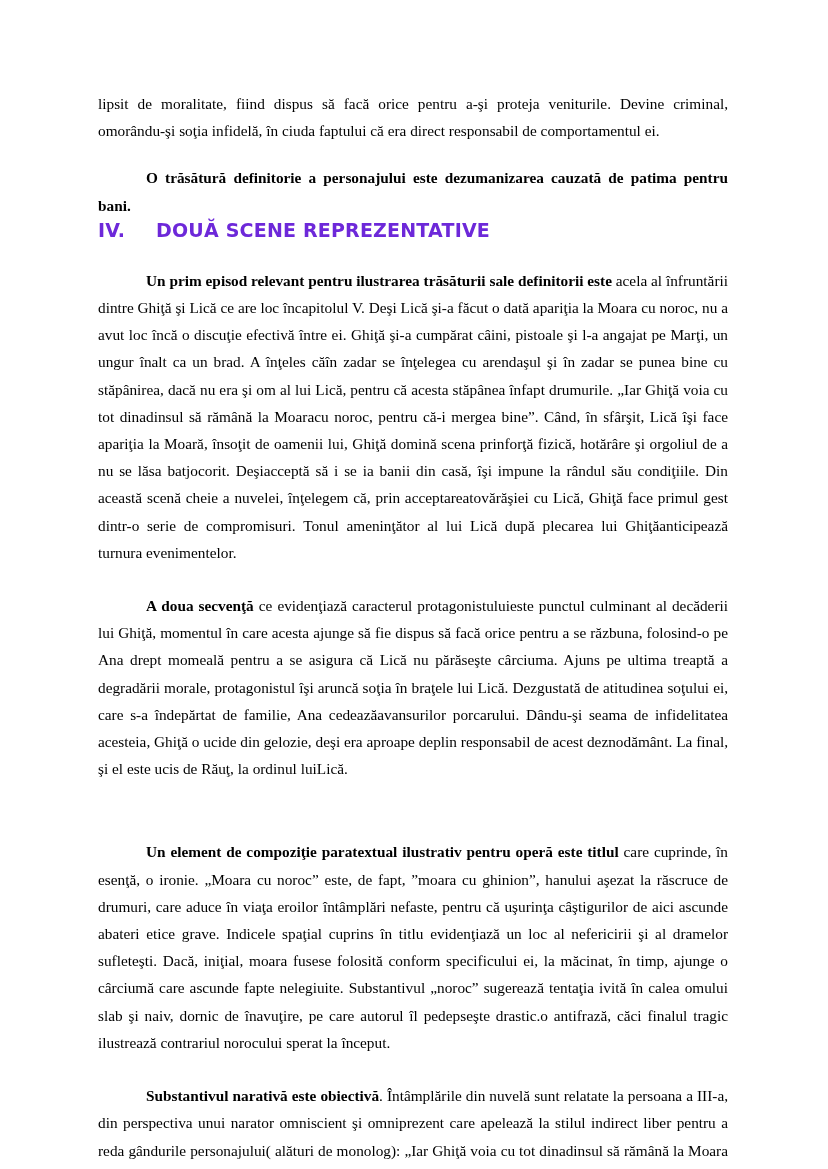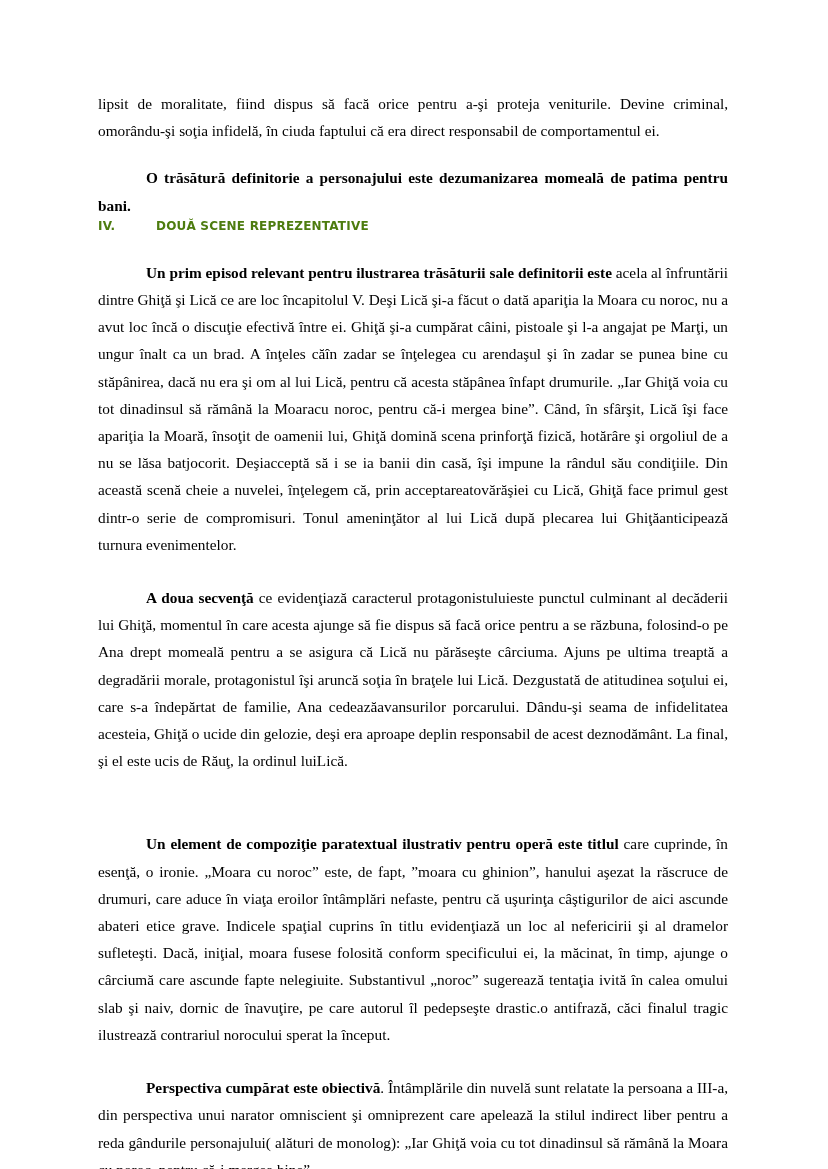--- a/index.html
+++ b/index.html
@@ -36,57 +36,57 @@
     text-indent: 48px;
   }
   .gap-sm { height: 20px; }
   .gap-md { height: 26px; }
   .gap-lg { height: 30px; }
   b, .b { font-weight: bold; }
 
   .heading {
     font-family: "DejaVu Sans", "Liberation Sans", sans-serif;
     font-weight: bold;
-    font-size: 12px;
+    font-size: 19px;
     letter-spacing: 0.2px;
-    color: #4d7c0f;
+    color: #6d28d9;
     margin: 0;
     white-space: pre;
   }
   .heading-num-iv {
     display: inline-block;
     min-width: 58px;
   }
   .no-indent { text-indent: 0; }
 </style>
 </head>
 <body>
 
 <div class="page">
 
   <p class="body-text no-indent">lipsit de moralitate, fiind dispus să facă orice pentru a-şi proteja veniturile. Devine criminal, omorându-şi soţia infidelă, în ciuda faptului că era direct responsabil de comportamentul ei.</p>
 
   <div class="gap-sm"></div>
 
-  <p class="body-text para-indent b">O trăsătură definitorie a personajului este dezumanizarea momeală de patima pentru bani.</p>
+  <p class="body-text para-indent b">O trăsătură definitorie a personajului este dezumanizarea cauzată de patima pentru bani.</p>
 
   <h2 class="heading"><span class="heading-num-iv">IV.</span><span>DOUĂ SCENE REPREZENTATIVE</span></h2>
 
   <div class="gap-md"></div>
 
   <p class="body-text para-indent"><b>Un prim episod relevant pentru ilustrarea trăsăturii sale definitorii este</b><span> acela al înfruntării dintre Ghiţă şi Lică ce are loc încapitolul V. Deşi Lică şi-a făcut o dată apariţia la Moara cu noroc, nu a avut loc încă o discuţie efectivă între ei. Ghiţă şi-a cumpărat câini, pistoale şi l-a angajat pe Marţi, un ungur înalt ca un brad. A înţeles căîn zadar se înţelegea cu arendaşul şi în zadar se punea bine cu stăpânirea, dacă nu era şi om al lui Lică, pentru că acesta stăpânea înfapt drumurile. „Iar Ghiţă voia cu tot dinadinsul să rămână la Moaracu noroc, pentru că-i mergea bine”. Când, în sfârşit, Lică îşi face apariţia la Moară, însoţit de oamenii lui, Ghiţă domină scena prinforţă fizică, hotărâre şi orgoliul de a nu se lăsa batjocorit. Deşiacceptă să i se ia banii din casă, îşi impune la rândul său condiţiile. Din această scenă cheie a nuvelei, înţelegem că, prin acceptareatovărăşiei cu Lică, Ghiţă face primul gest dintr-o serie de compromisuri. Tonul ameninţător al lui Lică după plecarea lui Ghiţăanticipează turnura evenimentelor.</span></p>
 
   <div class="gap-md"></div>
 
   <p class="body-text para-indent"><b>A doua secvenţă</b><span> ce evidenţiază caracterul protagonistuluieste punctul culminant al decăderii lui Ghiţă, momentul în care acesta ajunge să fie dispus să facă orice pentru a se răzbuna, folosind-o pe Ana drept momeală pentru a se asigura că Lică nu părăseşte cârciuma. Ajuns pe ultima treaptă a degradării morale, protagonistul îşi aruncă soţia în braţele lui Lică. Dezgustată de atitudinea soţului ei, care s-a îndepărtat de familie, Ana cedeazăavansurilor porcarului. Dându-şi seama de infidelitatea acesteia, Ghiţă o ucide din gelozie, deşi era aproape deplin responsabil de acest deznodământ. La final, şi el este ucis de Răuţ, la ordinul luiLică.</span></p>
 
   <div class="gap-lg"></div>
 
 
   <div class="gap-md"></div>
 
   <p class="body-text para-indent"><b>Un element de compoziţie paratextual ilustrativ pentru operă este titlul</b><span> care cuprinde, în esenţă, o ironie. „Moara cu noroc” este, de fapt, ”moara cu ghinion”, hanului aşezat la răscruce de drumuri, care aduce în viaţa eroilor întâmplări nefaste, pentru că uşurinţa câştigurilor de aici ascunde abateri etice grave. Indicele spaţial cuprins în titlu evidenţiază un loc al nefericirii şi al dramelor sufleteşti. Dacă, iniţial, moara fusese folosită conform specificului ei, la măcinat, în timp, ajunge o cârciumă care ascunde fapte nelegiuite. Substantivul „noroc” sugerează tentaţia ivită în calea omului slab şi naiv, dornic de înavuţire, pe care autorul îl pedepseşte drastic.o antifrază, căci finalul tragic ilustrează contrariul norocului sperat la început.</span></p>
 
   <div class="gap-md"></div>
 
-  <p class="body-text para-indent"><b>Perspectiva cumpărat este obiectivă</b><span>. Întâmplările din nuvelă sunt relatate la persoana a III-a, din perspectiva unui narator omniscient şi omniprezent care apelează la stilul indirect liber pentru a reda gândurile personajului( alături de monolog): „Iar Ghiţă voia cu tot dinadinsul să rămână la Moara cu noroc, pentru că-i mergea bine”.</span></p>
+  <p class="body-text para-indent"><b>Substantivul narativă este obiectivă</b><span>. Întâmplările din nuvelă sunt relatate la persoana a III-a, din perspectiva unui narator omniscient şi omniprezent care apelează la stilul indirect liber pentru a reda gândurile personajului( alături de monolog): „Iar Ghiţă voia cu tot dinadinsul să rămână la Moara cu noroc, pentru că-i mergea bine”.</span></p>
 
 </div>
 
 </body></html>

